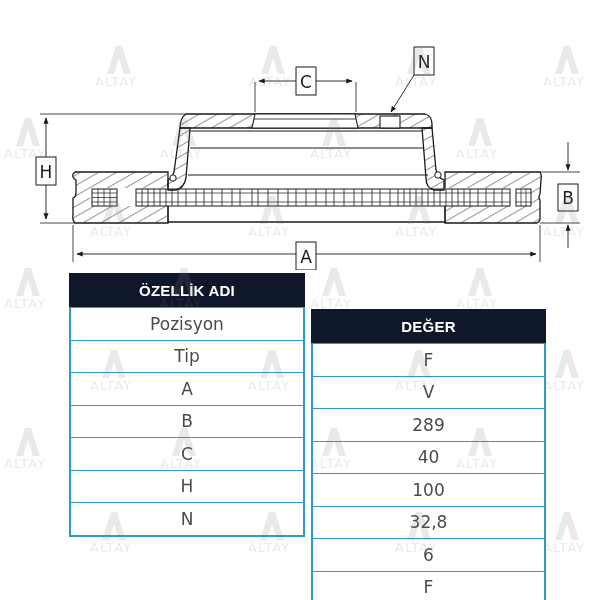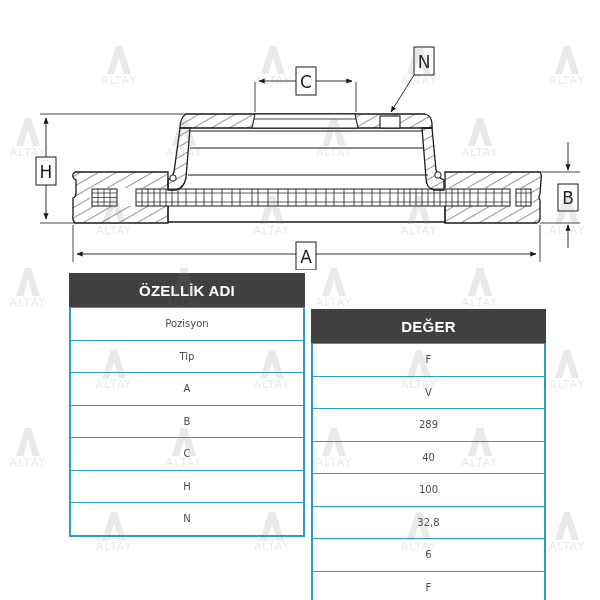--- a/index.html
+++ b/index.html
@@ -2,27 +2,27 @@
 <html><head>
   <meta charset="utf-8">
   <style>
     html, body { margin: 0; padding: 0; background: #ffffff; }
     body { width: 600px; height: 600px; position: relative; overflow: hidden; font-family: "DejaVu Sans", sans-serif; }
     .stage { position: absolute; left: 0; top: 0; width: 600px; height: 600px; }
     svg.drawing { position: absolute; left: 0; top: 0; width: 600px; height: 270px; }
     .watermarks { position: absolute; left: 0; top: 0; width: 600px; height: 600px; pointer-events: none; z-index: 3; }
     .wm { position: absolute; width: 48px; height: 46px; opacity: 0.16; }
     .wm .wm-glyph { position: absolute; left: 12px; top: 0; width: 24px; height: 28px; }
-    .wm .wm-text { position: absolute; left: 0; top: 28px; width: 48px; text-align: center; font-family: "DejaVu Sans", sans-serif; font-size: 11px; letter-spacing: 1px; color: #7a7a7a; font-weight: normal; }
+    .wm .wm-text { position: absolute; left: 0; top: 28px; width: 48px; font-family: "DejaVu Sans", sans-serif; font-size: 13px; letter-spacing: 1px; color: #7a7a7a; font-weight: normal; }
 
     .spec-table { position: absolute; top: 273px; border: 2px solid #2c9cc6; border-top: none; box-sizing: border-box; background: #ffffff; z-index: 1; }
     .spec-table.left { left: 69px; width: 236px; }
     .spec-table.right { left: 311px; width: 235px; margin-top: 36px; }
-    .spec-head { height: 34px; background: #404040; color: #ffffff; font-family: "Liberation Sans", sans-serif; font-weight: bold; font-size: 15px; display: flex; align-items: center; justify-content: center; letter-spacing: 0.2px; margin: 0 -2px; }
-    .spec-row { height: 32.5px; border-top: 1.5px solid #2c9cc6; box-sizing: border-box; display: flex; align-items: center; justify-content: center; color: #4a4a4a; font-family: "DejaVu Sans", sans-serif; font-size: 10px; }
+    .spec-head { height: 34px; background: #0f172a; color: #ffffff; font-family: "Liberation Sans", sans-serif; font-weight: bold; font-size: 15px; display: flex; align-items: center; justify-content: center; letter-spacing: 0.2px; margin: 0 -2px; }
+    .spec-row { height: 32.5px; border-top: 1.5px solid #2c9cc6; box-sizing: border-box; display: flex; align-items: center; justify-content: center; color: #4a4a4a; font-family: "DejaVu Sans", sans-serif; font-size: 17px; }
     .spec-row:first-of-type { border-top: none; }
   </style>
 </head>
 <body>
 
 <div class="stage">
 
   <svg class="drawing" viewBox="0 0 600 270" xmlns="http://www.w3.org/2000/svg">
     <defs>
       <pattern id="hatch" patternUnits="userSpaceOnUse" width="9" height="9" patternTransform="rotate(60)">

